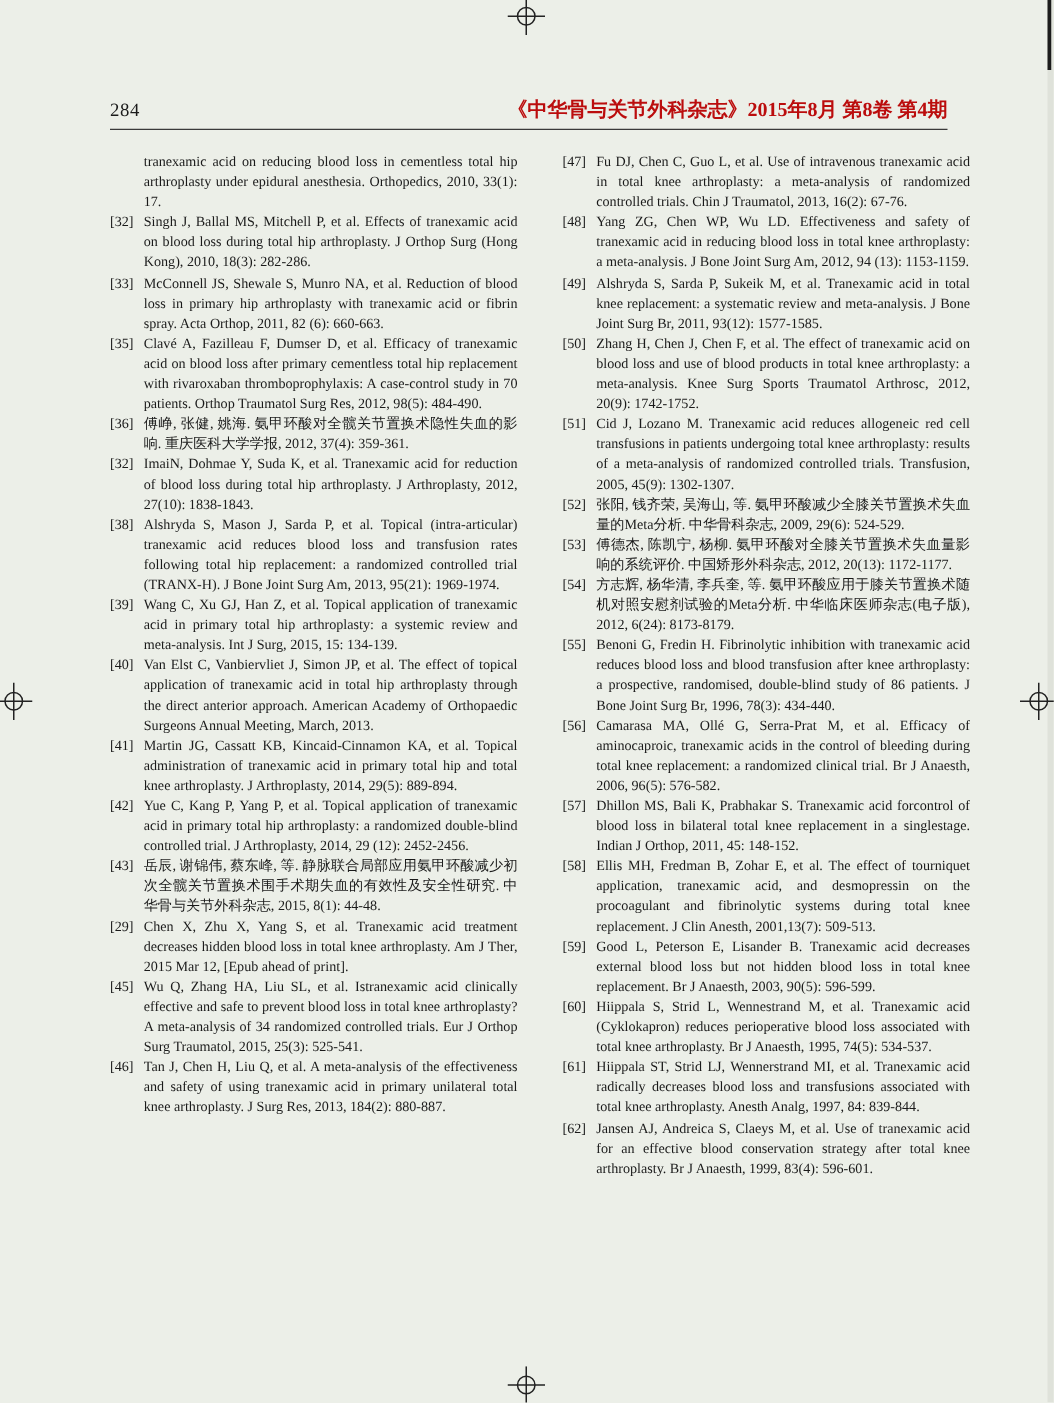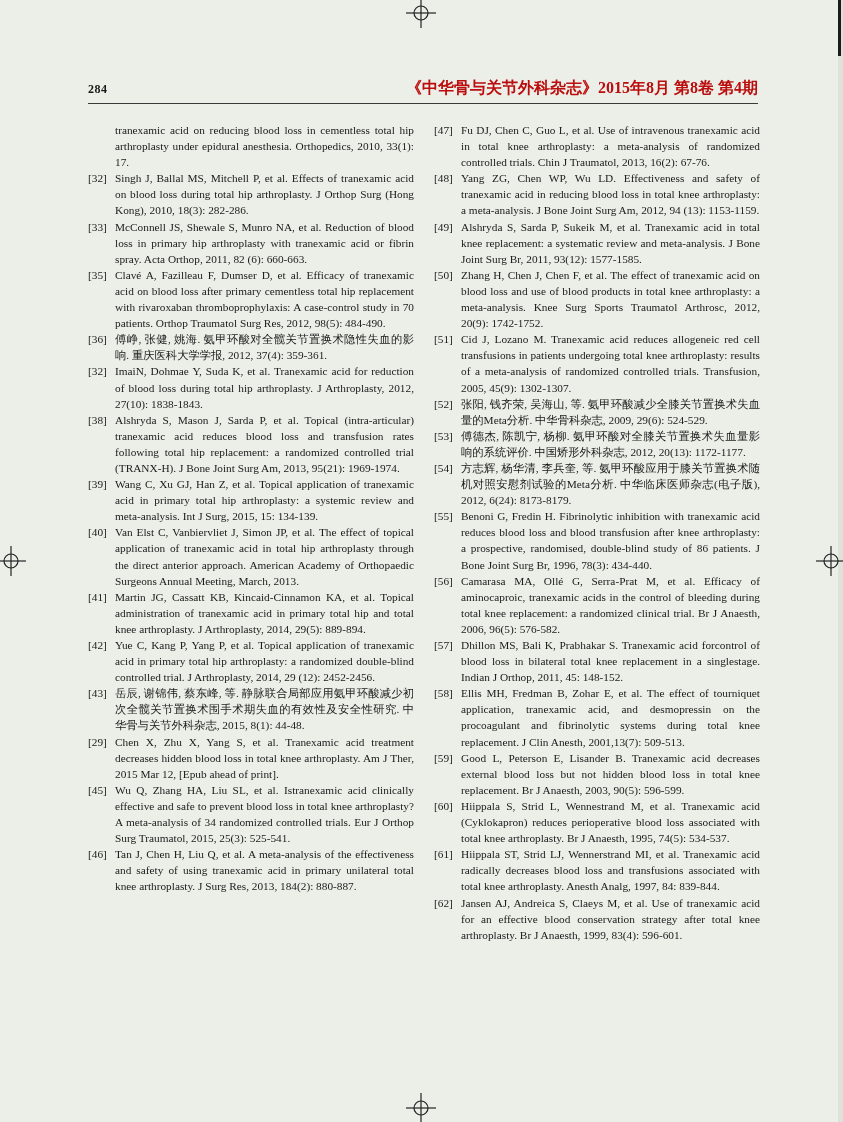--- a/index.html
+++ b/index.html
@@ -22,31 +22,30 @@
     width: 670px;
   }
   .header-row {
     display: flex;
     justify-content: space-between;
     align-items: baseline;
     padding-bottom: 4px;
     border-bottom: 1px solid #3a3a3a;
   }
   .page-number {
-    font-size: 12px;
+    font-size: 15px;
     letter-spacing: 0.5px;
-    font-weight: bold;
   }
   .journal-issue {
     font-size: 16px;
     font-weight: bold;
   }
   .columns {
     display: flex;
-    gap: 20px;
+    gap: 36px;
     margin-top: 18px;
   }
   .col {
     width: 326px;
     flex: 0 0 326px;
   }
   .ref {
     position: relative;
     padding-left: 27px;
     font-size: 11.3px;

